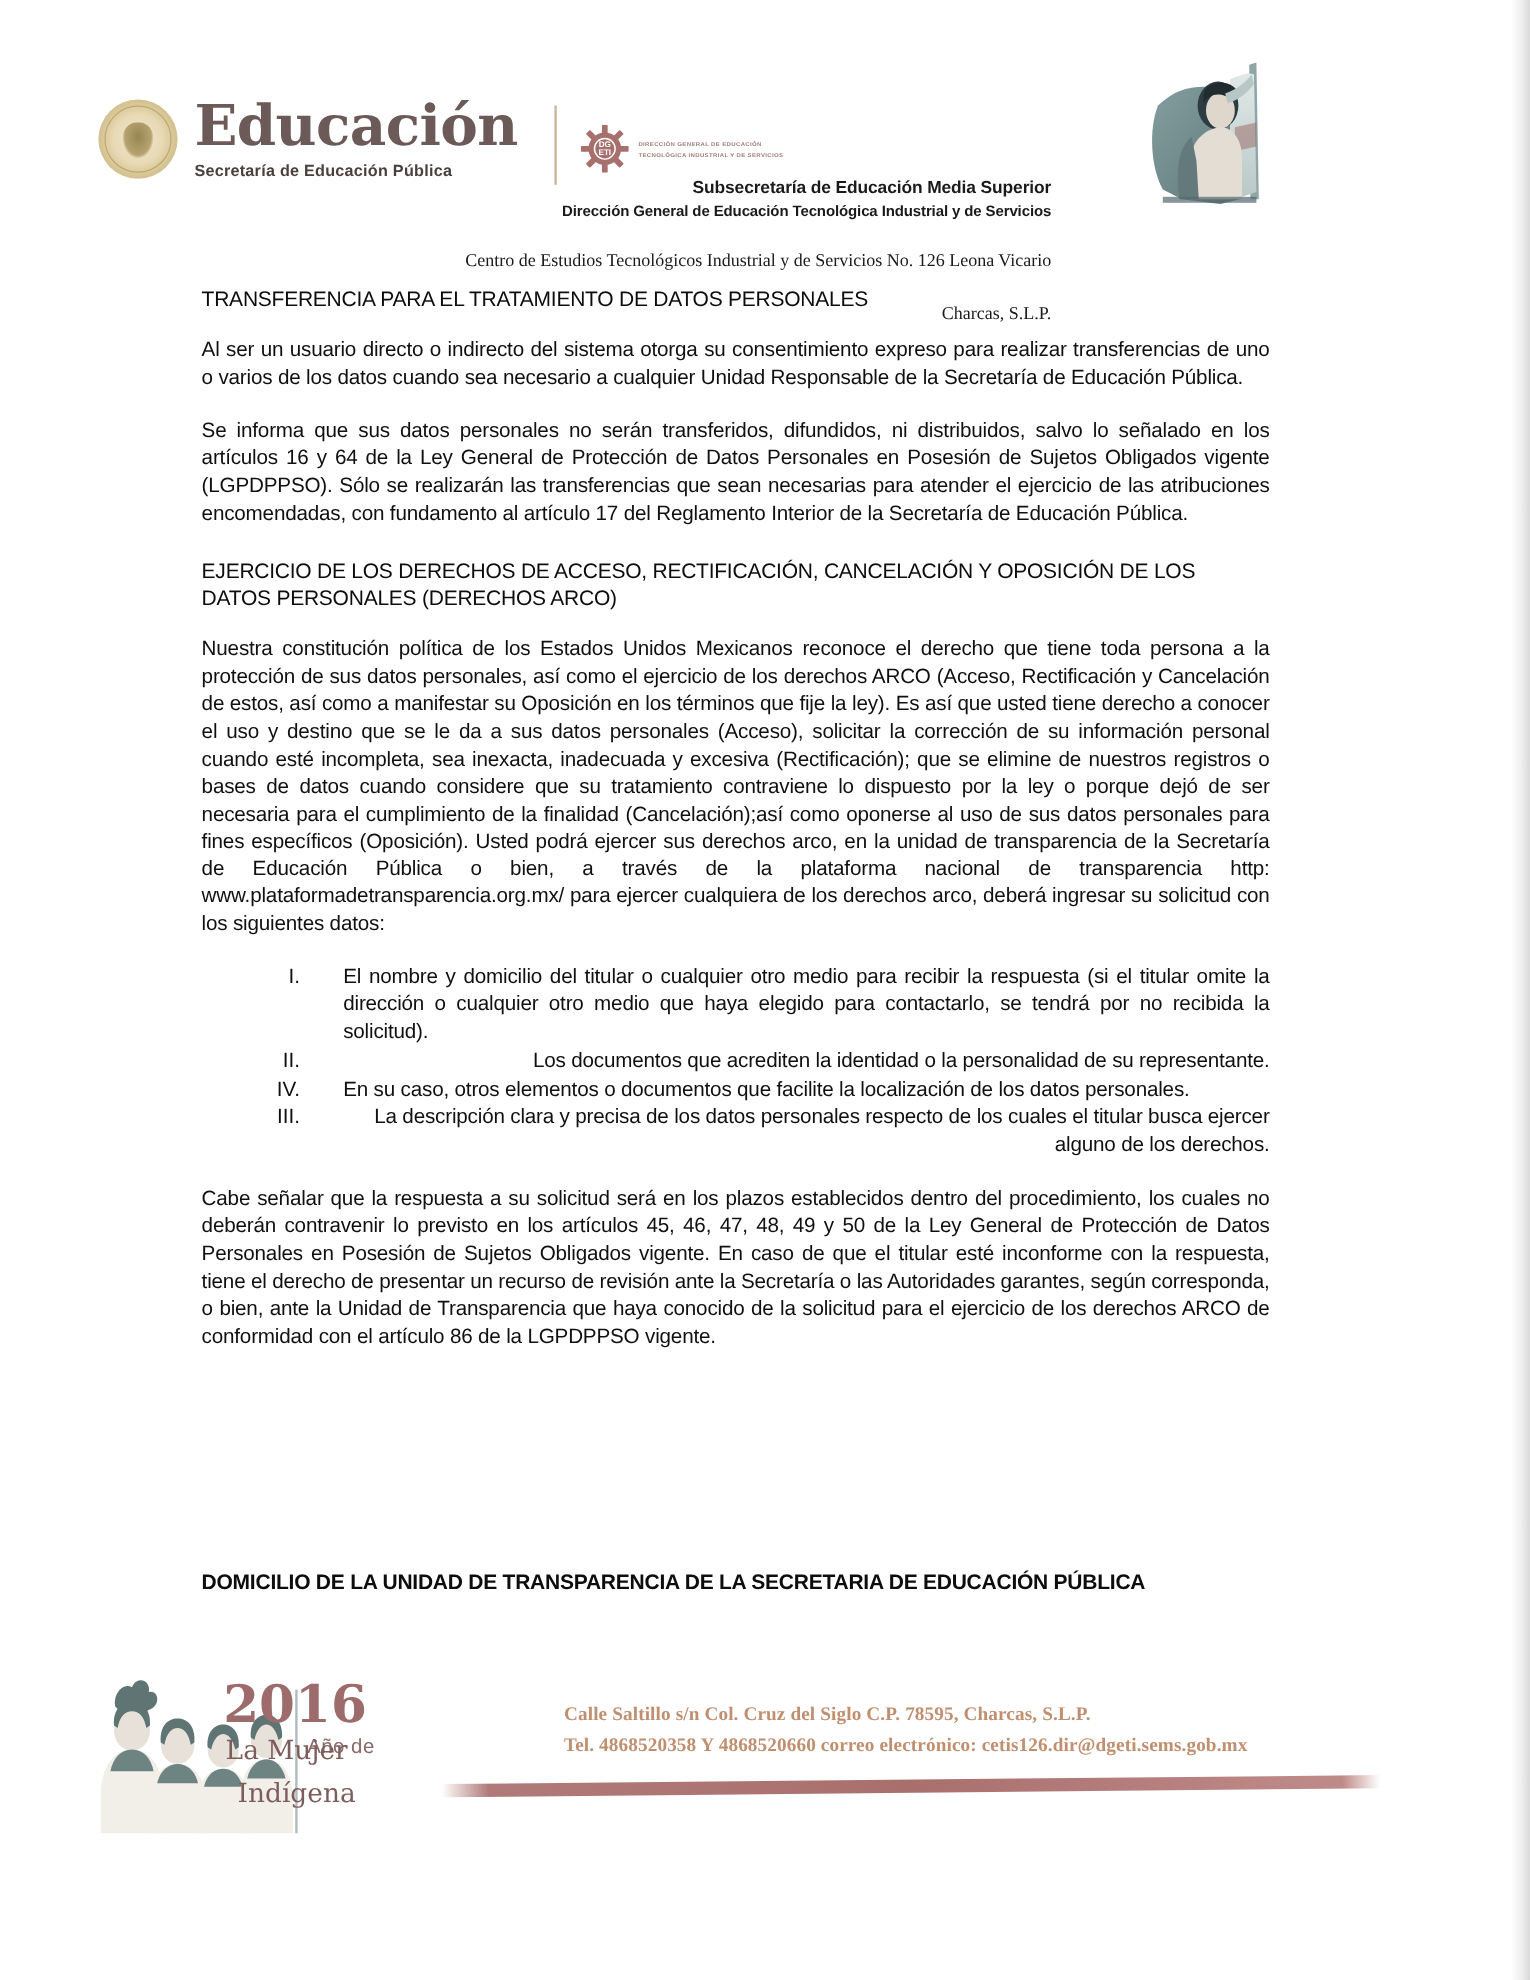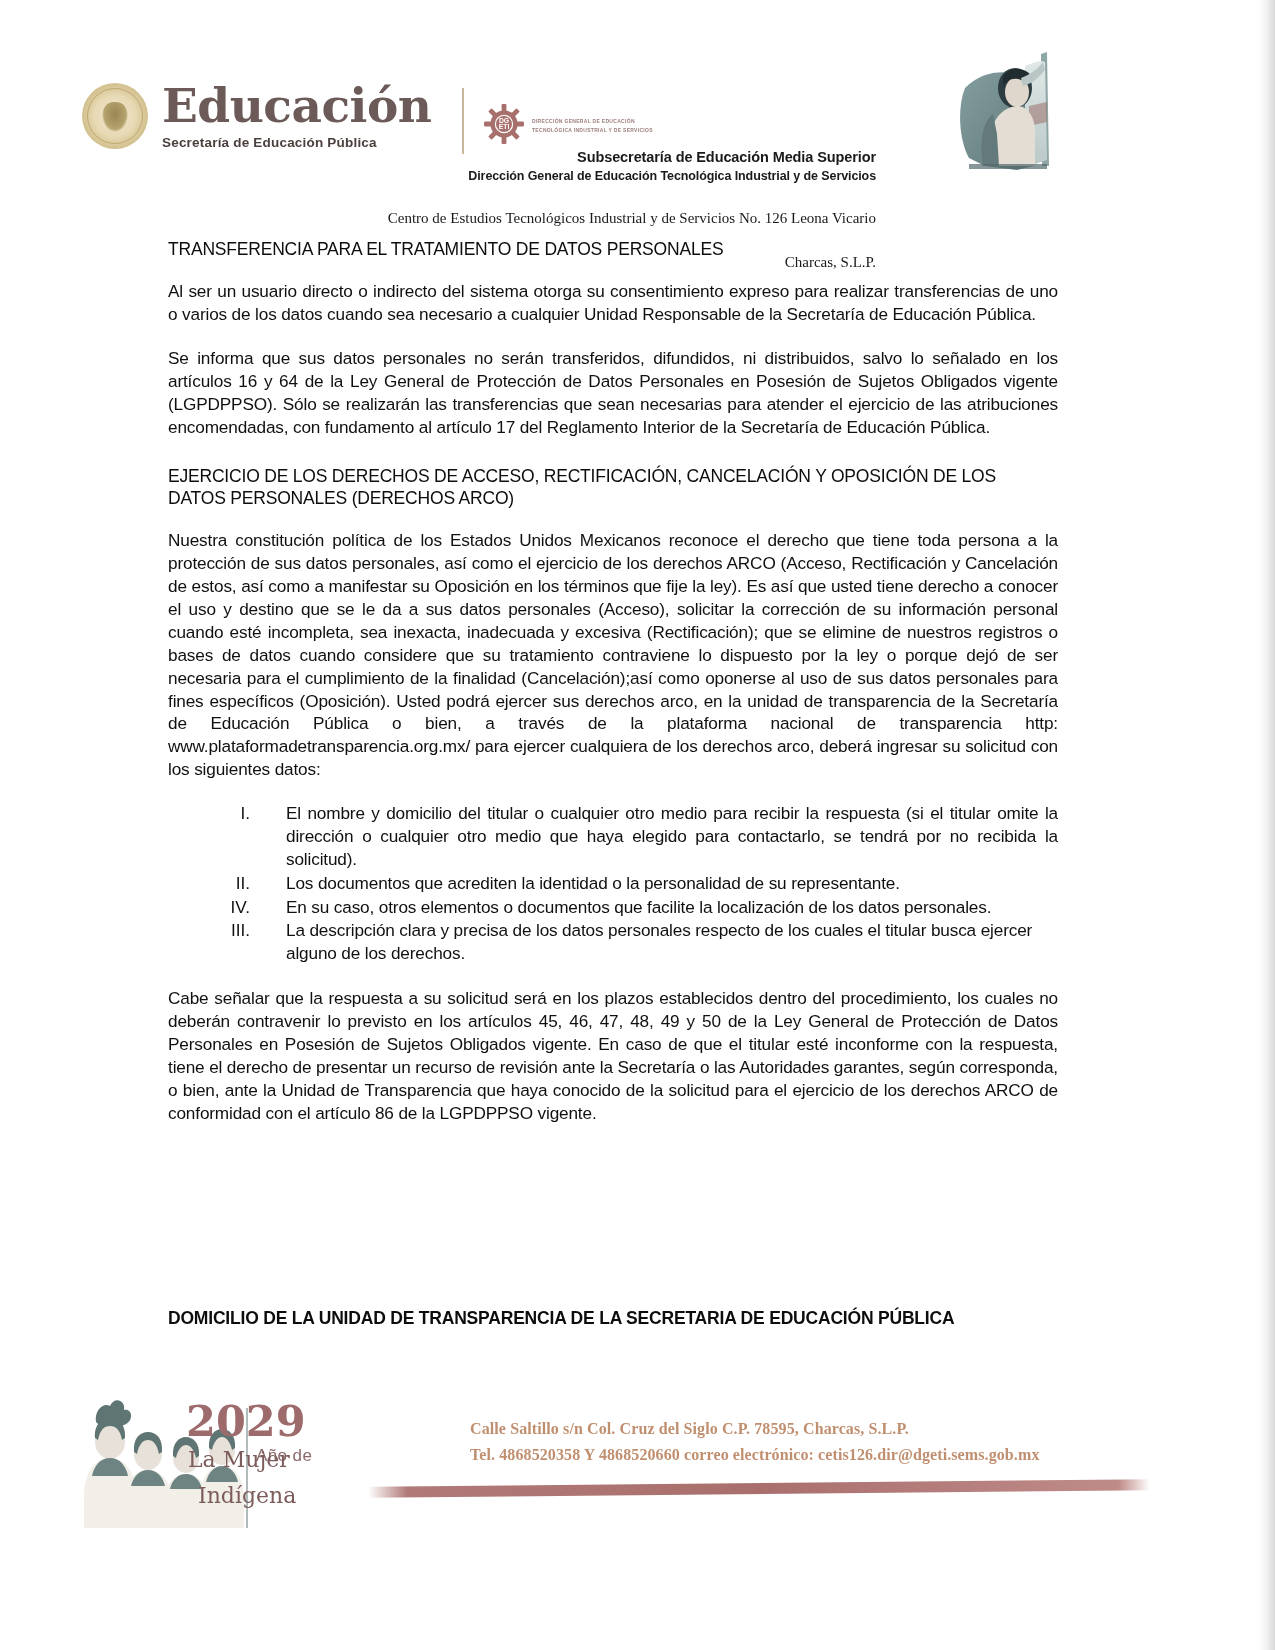--- a/index.html
+++ b/index.html
@@ -214,21 +214,21 @@
   ol.roman-list li .txt {
     flex: 1;
     padding-left: 36px;
     font-family: "Liberation Sans", sans-serif;
     font-size: 17.2px;
     line-height: 1.33;
     color: #101010;
     text-align: justify;
     letter-spacing: -0.15px;
   }
-  ol.roman-list li .txt.left { text-align: left; }
+  ol.roman-list li .txt.left { text-align: right; }
 
   
   .domicilio {
     position: absolute;
     left: 168px;
     top: 1307px;
     width: 890px;
     font-family: "Liberation Sans", sans-serif;
     font-size: 17.5px;
     font-weight: 700;
@@ -466,21 +466,21 @@
         <g fill="#5f7573">
           <ellipse cx="144" cy="62" rx="13" ry="15" fill="#e7e1d9"></ellipse>
           <path d="M131 60 C130 47 137 41 144 41 C151 41 158 47 157 60 L154 62 C152 53 148 49 144 49 C140 49 136 53 134 62 Z"></path>
           <path d="M144 78 C158 78 166 92 166 112 L166 140 L122 140 L122 112 C122 92 130 78 144 78 Z" fill="#f2efe9"></path>
           <path d="M144 78 C152 78 158 85 160 94 L128 94 C130 85 136 78 144 78 Z" fill="#6e8482"></path>
         </g>
         <rect x="168" y="20" width="2" height="120" fill="#7b8f8d" opacity=".6"></rect>
       </svg>
     </div>
 
-    <div class="year-2025">2029</div>
+    <div class="year-2025">2016</div>
     <div class="anio-de">Año de</div>
     <div class="la-mujer">La Mujer</div>
     <div class="indigena">Indígena</div>
 
     <div class="footer-contact">
       <div>Calle Saltillo s/n Col. Cruz del Siglo C.P. 78595, Charcas, S.L.P.</div>
       <div>Tel. 4868520358 Y 4868520660 correo electrónico: cetis126.dir@dgeti.sems.gob.mx</div>
     </div>
 
     <div class="footer-bar"></div>

